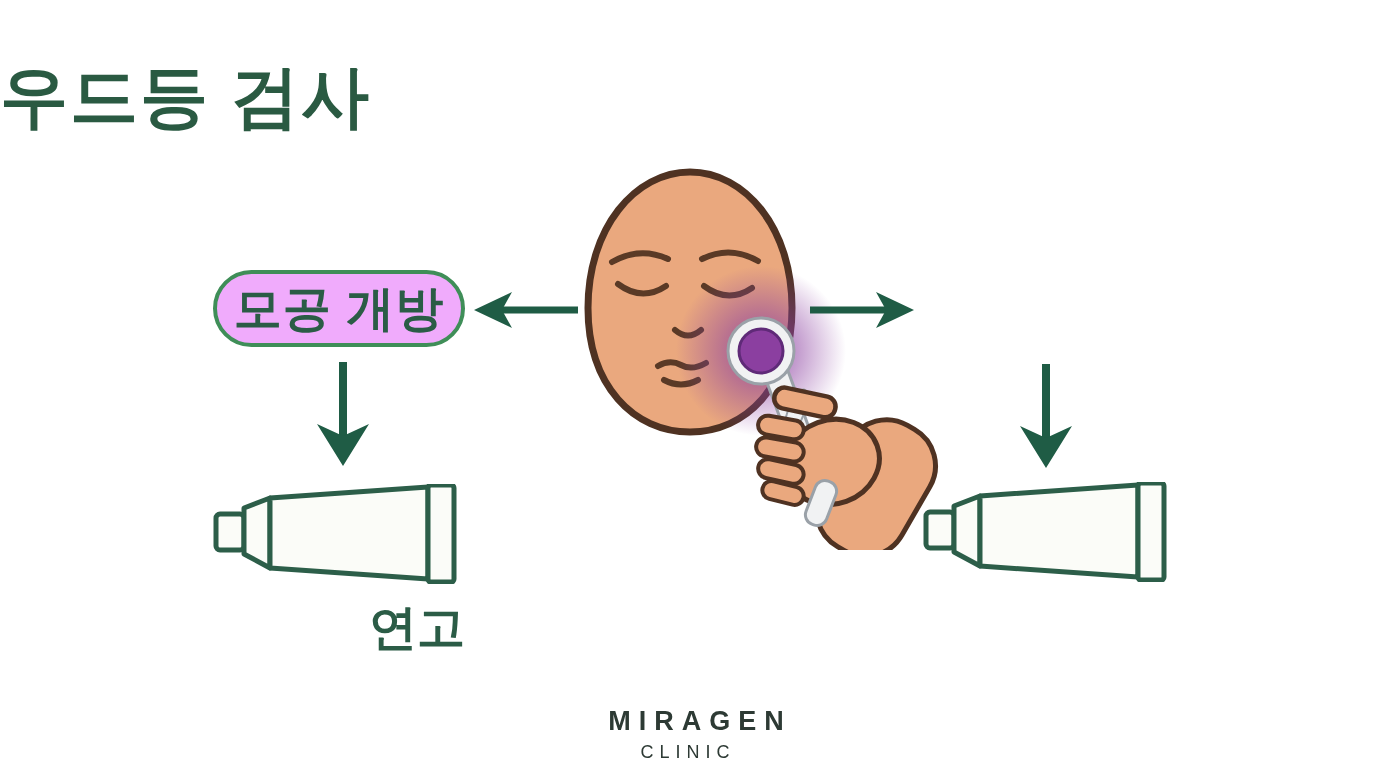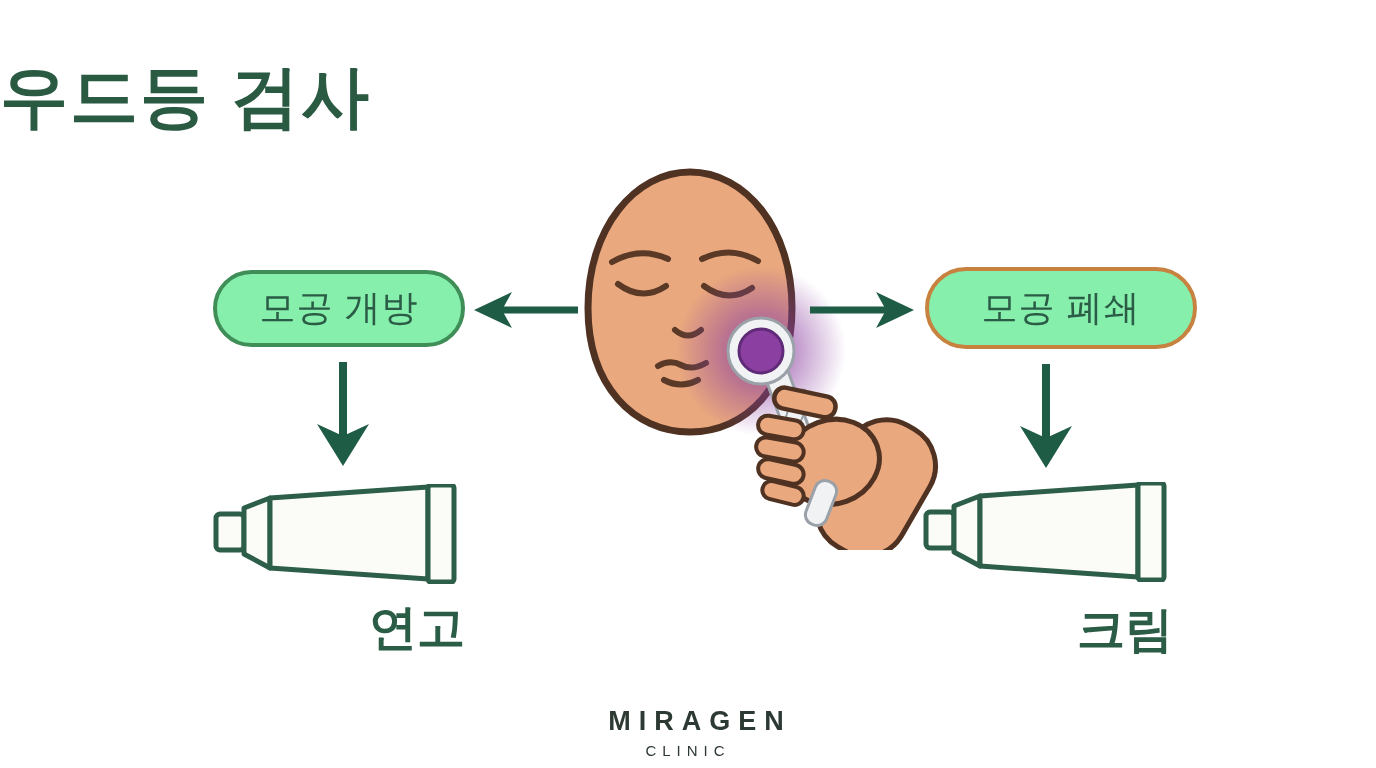--- a/index.html
+++ b/index.html
@@ -24,22 +24,22 @@
   .title{
     position:absolute;left:0;right:0;top:52px;
     font-size:68px;font-weight:800;
     color:var(--title-green);letter-spacing:2px;
   }
 
   .center-illustration{position:absolute;left:560px;top:160px;width:380px;height:390px;}
 
   .pill{
     position:absolute;display:flex;align-items:center;justify-content:center;
-    border-radius:44px;background:#86efac;
-    font-size:36px;font-weight:400;color:var(--text-green);letter-spacing:1px;
+    border-radius:44px;background:#f0abfc;
+    font-size:48px;font-weight:700;color:var(--text-green);letter-spacing:1px;
   }
   .pill-left{left:213px;top:270px;width:252px;height:77px;border:4px solid var(--pill-green-border);}
   .pill-right{left:925px;top:267px;width:272px;height:82px;border:4px solid var(--pill-orange-border);}
 
   .arrow{position:absolute;z-index:5;}
   .arrow-left{left:472px;top:290px;width:110px;height:40px;}
   .arrow-right{left:806px;top:290px;width:110px;height:40px;}
   .arrow-down-left{left:311px;top:360px;width:64px;height:110px;}
   .arrow-down-right{left:1014px;top:362px;width:64px;height:110px;}
   .green-arrow{fill:var(--arrow-green);}
@@ -51,21 +51,21 @@
 
   .product-label{
     position:absolute;width:250px;text-align:right;
     font-size:48px;font-weight:800;color:var(--text-green);
   }
   .product-label-left{left:215px;top:596px;}
   .product-label-right{left:923px;top:598px;}
 
   .footer{position:absolute;left:0;right:0;top:706px;text-align:center;color:var(--brand-gray);}
   .brand{font-size:27px;font-weight:600;letter-spacing:8px;margin-left:24px;}
-  .brand-sub{font-size:15px;font-weight:500;letter-spacing:6px;margin-top:5px;}
+  .brand-sub{font-size:18px;font-weight:500;letter-spacing:6px;margin-top:5px;}
 
   
   .skin-part{fill:var(--skin);stroke:var(--outline-brown);}
   .face-line{stroke:#5a3a26;stroke-width:6;fill:none;stroke-linecap:round;}
   .device-part{fill:#f1f2f3;stroke:var(--device-gray);}
   .glow-stop1{stop-color:var(--uv-purple);stop-opacity:.85;}
   .glow-stop2{stop-color:var(--uv-purple);stop-opacity:.5;}
   .glow-stop3{stop-color:var(--uv-purple);stop-opacity:0;}
   .lens{fill:var(--uv-purple);stroke:#5f2a78;stroke-width:3;}
 </style>
@@ -122,23 +122,20 @@
     <polygon class="green-arrow" points="2,20 40,2 30,20 40,38"></polygon>
   </svg>
   <svg class="arrow arrow-right" viewBox="0 0 110 40" aria-hidden="true">
     <rect class="green-arrow" x="4" y="16.5" width="80" height="7"></rect>
     <polygon class="green-arrow" points="108,20 70,2 80,20 70,38"></polygon>
   </svg>
 
   <div class="pill pill-left">
     <span>모공 개방</span>
   </div>
-  <div class="pill pill-right">
-    <span>모공 폐쇄</span>
-  </div>
 
   <svg class="arrow arrow-down-left" viewBox="0 0 64 110" aria-hidden="true">
     <rect class="green-arrow" x="28" y="2" width="8" height="80"></rect>
     <polygon class="green-arrow" points="6,64 32,106 58,64 32,76"></polygon>
   </svg>
   <svg class="arrow arrow-down-right" viewBox="0 0 64 110" aria-hidden="true">
     <rect class="green-arrow" x="28" y="2" width="8" height="80"></rect>
     <polygon class="green-arrow" points="6,64 32,106 58,64 32,76"></polygon>
   </svg>
 
@@ -150,20 +147,19 @@
   </svg>
 
   <svg class="tube tube-right" viewBox="0 0 250 100" aria-hidden="true">
     <rect class="tube-part" x="4" y="30" width="28" height="36" rx="4"></rect>
     <polygon class="tube-part" points="32,24 58,14 58,84 32,70"></polygon>
     <polygon class="tube-part" points="58,14 216,3 216,95 58,84"></polygon>
     <rect class="tube-part" x="216" y="1" width="26" height="97" rx="3"></rect>
   </svg>
 
   <div class="product-label product-label-left">연고</div>
-  <div class="product-label product-label-right">크림</div>
 
   <div class="footer">
     <div class="brand">MIRAGEN</div>
     <div class="brand-sub">CLINIC</div>
   </div>
 
 </div>
 
 </body></html>

